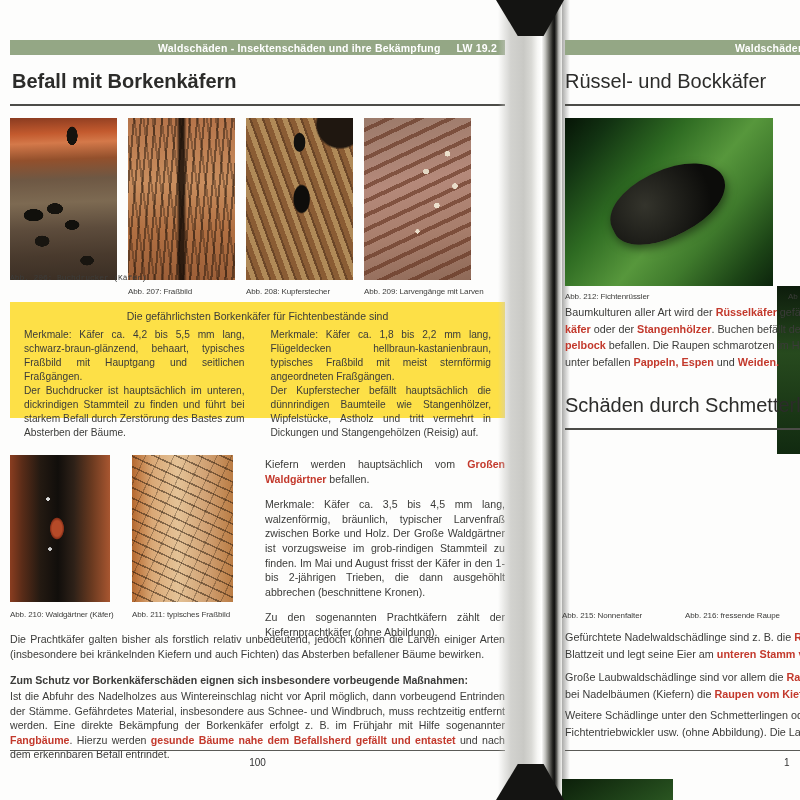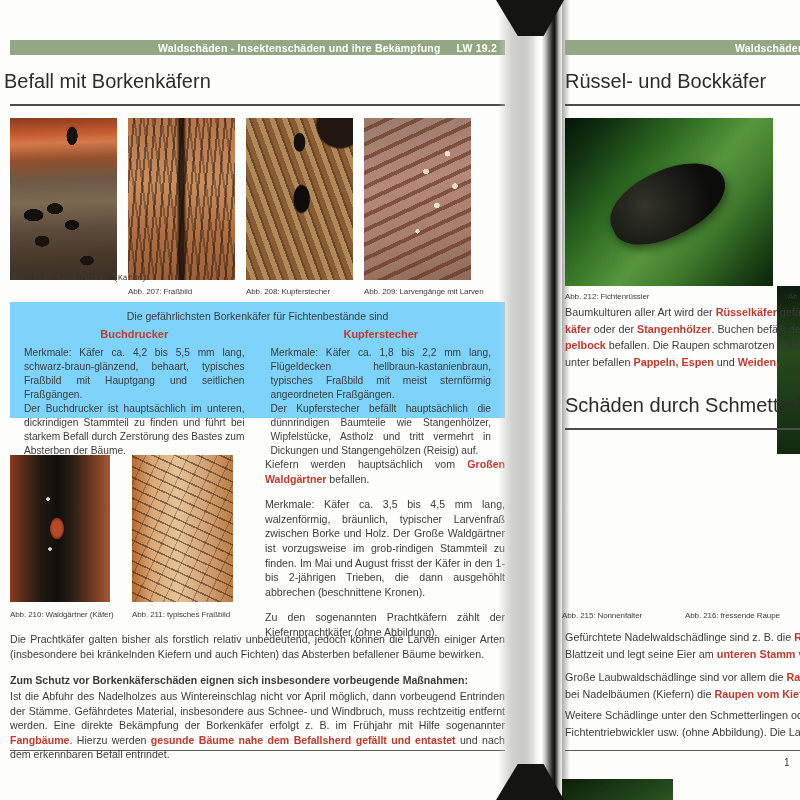--- a/index.html
+++ b/index.html
@@ -61,26 +61,26 @@
   .rule{position:absolute;height:2px;background:#4c4c48;}
   .rule-thin{position:absolute;height:1px;background:#5a5a56;}
   .caption{position:absolute;font-size:8px;color:#3c3c3a;white-space:nowrap;letter-spacing:-0.1px;}
   .bodytext{font-size:10.6px;line-height:1.38;color:var(--body);text-align:justify;}
   .seg-b{font-weight:normal;}
   .seg-rb{color:var(--red);font-weight:bold;}
   .pagenum{position:absolute;font-size:10px;color:#333;}
 
   
   .bar-left{left:10px;top:40px;width:495px;justify-content:flex-end;padding-right:8px;box-sizing:border-box;gap:16px;}
-  .lp-title{left:4px;top:70px;}
+  .lp-title{left:12px;top:70px;font-weight:bold;}
   .lp-rule-top{left:10px;top:104px;width:495px;}
   .figrow-top{position:absolute;left:10px;top:118px;display:flex;gap:11px;}
   .figrow-top .ph{width:107px;height:162px;}
   .infobox{
-    position:absolute;left:10px;top:302px;width:495px;height:116px;background:#7dd3fc;box-sizing:border-box;
+    position:absolute;left:10px;top:302px;width:495px;height:116px;background:#fde047;box-sizing:border-box;
     padding:8px 14px 0 14px;
   }
   .infobox-intro{text-align:center;font-size:10.5px;color:var(--body);}
   .infobox-heads{display:grid;grid-template-columns:1fr 1fr;column-gap:26px;margin-top:6px;}
   .infobox-heads div{text-align:center;font-size:11px;font-weight:bold;color:var(--red);}
   .infobox-cols{display:grid;grid-template-columns:1fr 1fr;column-gap:26px;margin-top:6px;}
   .infobox-cols .col{font-size:10.2px;line-height:1.37;text-align:justify;white-space:pre-line;color:var(--body);}
   .figrow-mid{position:absolute;left:10px;top:455px;display:flex;gap:22px;}
   .ph-210{width:100px;height:147px;}
   .ph-211{width:101px;height:147px;}
@@ -186,24 +186,20 @@
       <div class="ph ph-208"></div>
       <div class="ph ph-209"></div>
     </div>
     <div class="caption" style="left:10px;top:273px;font-family:Liberation Mono, monospace;">Abb. 206: Buchdrucker (Käfer)</div>
     <div class="caption" style="left:128px;top:287px;">Abb. 207: Fraßbild</div>
     <div class="caption" style="left:246px;top:287px;">Abb. 208: Kupferstecher</div>
     <div class="caption" style="left:364px;top:287px;">Abb. 209: Larvengänge mit Larven</div>
 
     <div class="infobox">
       <div class="infobox-intro">Die gefährlichsten Borkenkäfer für Fichtenbestände sind</div>
-      <div class="infobox-heads">
-        <div>Buchdrucker</div>
-        <div>Kupferstecher</div>
-      </div>
       <div class="infobox-cols">
         <div class="col"><span class="seg-b">Merkmale:</span><span> Käfer ca. 4,2 bis 5,5 mm lang, schwarz-braun-glänzend, behaart, typisches Fraßbild mit Hauptgang und seitlichen Fraßgängen.
 Der Buchdrucker ist hauptsächlich im unteren, dickrindigen Stammteil zu finden und führt bei starkem Befall durch Zerstörung des Bastes zum Absterben der Bäume.</span></div>
         <div class="col"><span class="seg-b">Merkmale:</span><span> Käfer ca. 1,8 bis 2,2 mm lang, Flügeldecken hellbraun-kastanienbraun, typisches Fraßbild mit meist sternförmig angeordneten Fraßgängen.
 Der Kupferstecher befällt hauptsächlich die dünnrindigen Baumteile wie Stangenhölzer, Wipfelstücke, Astholz und tritt vermehrt in Dickungen und Stangengehölzen (Reisig) auf.</span></div>
       </div>
     </div>
 
     <div class="figrow-mid">
       <div class="ph ph-210"></div>
@@ -217,20 +213,21 @@
       <p><span class="seg-b">Merkmale:</span><span> Käfer ca. 3,5 bis 4,5 mm lang, walzenförmig, bräunlich, typischer Larvenfraß zwischen Borke und Holz. Der Große Waldgärtner ist vorzugsweise im grob-rindigen Stammteil zu finden. Im Mai und August frisst der Käfer in den 1- bis 2-jährigen Trieben, die dann ausgehöhlt abbrechen (beschnittene Kronen).</span></p>
       <p>Zu den sogenannten Prachtkäfern zählt der Kiefernprachtkäfer (ohne Abbildung).</p>
     </div>
 
     <div class="lp-par-pracht bodytext">Die Prachtkäfer galten bisher als forstlich relativ unbedeutend, jedoch können die Larven einiger Arten (insbesondere bei kränkelnden Kiefern und auch Fichten) das Absterben befallener Bäume bewirken.</div>
 
     <div class="lp-protect-head">Zum Schutz vor Borkenkäferschäden eignen sich insbesondere vorbeugende Maßnahmen:</div>
     <div class="lp-protect-body bodytext"><span>Ist die Abfuhr des Nadelholzes aus Wintereinschlag nicht vor April möglich, dann vorbeugend Entrinden der Stämme. Gefährdetes Material, insbesondere aus Schnee- und Windbruch, muss rechtzeitig entfernt werden. Eine direkte Bekämpfung der Borkenkäfer erfolgt z. B. im Frühjahr mit Hilfe sogenannter </span><span class="seg-rb">Fangbäume</span><span>. Hierzu werden </span><span class="seg-rb">gesunde Bäume nahe dem Befallsherd gefällt und entastet</span><span> und nach dem erkennbaren Befall entrindet.</span></div>
 
     <div class="rule-thin lp-rule-bottom"></div>
+    <div class="pagenum lp-pagenum">100</div>
   </div>
 
   <div class="page-right">
     <div class="gutter-shadow-right"></div>
 
     <div class="bar bar-right">
       <span>Waldschäden - Insektenschäden und ihre Bekämpfung</span>
     </div>
 
     <div class="page-title rp-title">Rüssel- und Bockkäfer</div>

